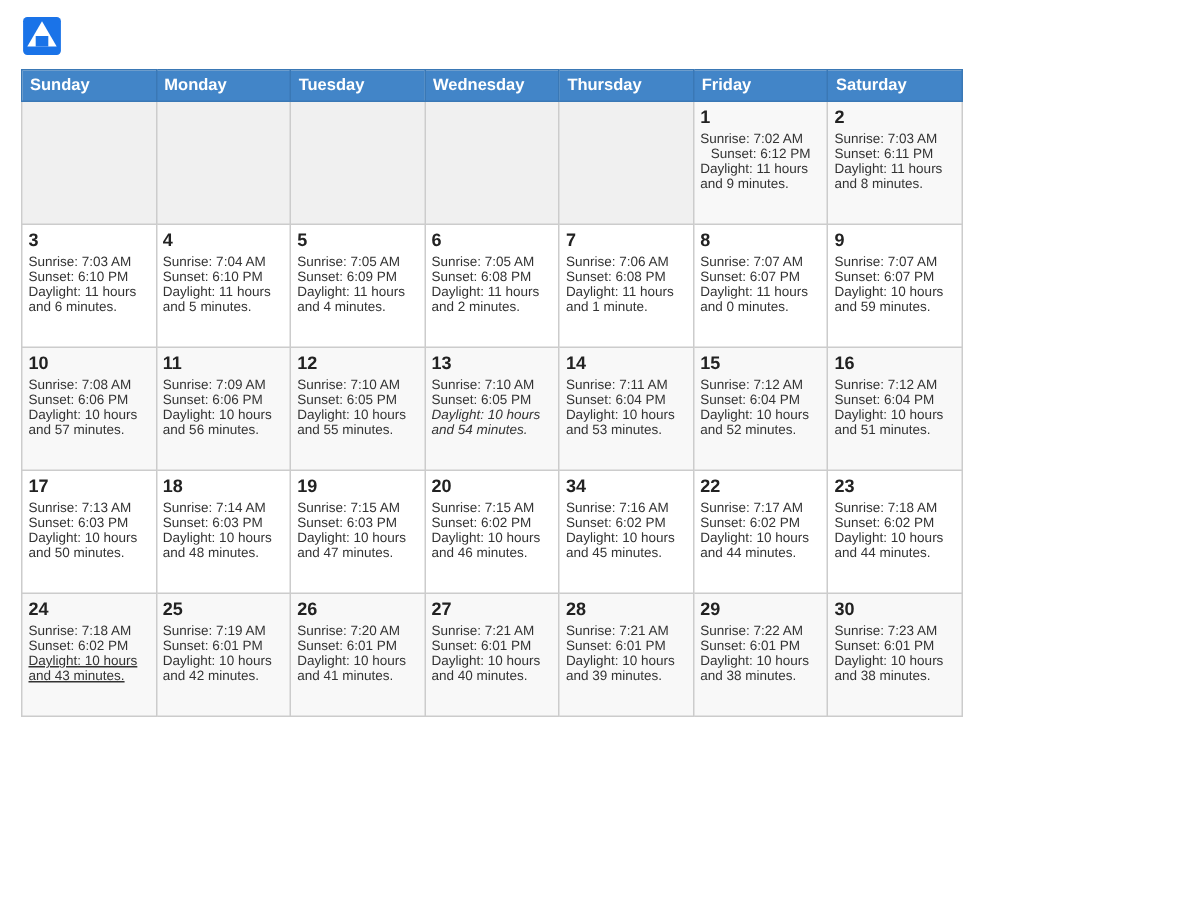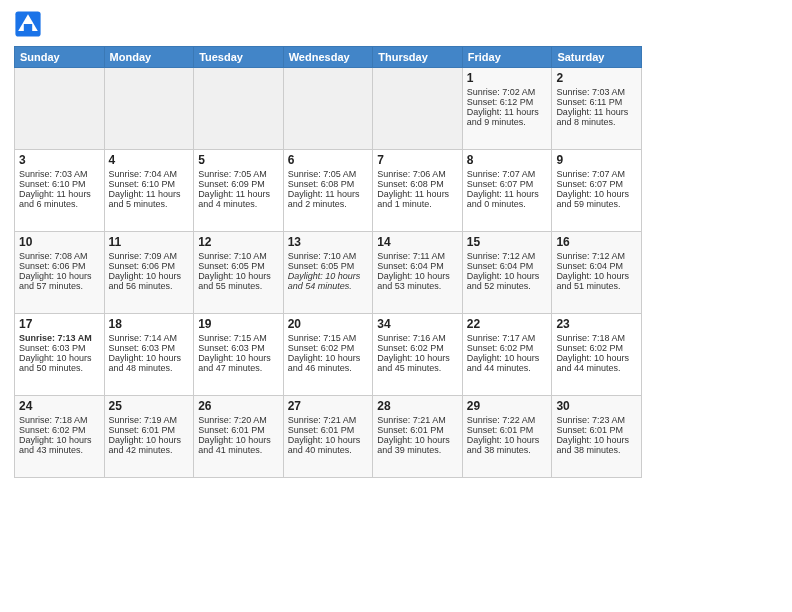--- a/index.html
+++ b/index.html
@@ -116,21 +116,21 @@
     <tbody id="calendar-body">
     <tr>
           <td class="empty-cell"></td>
           <td class="empty-cell"></td>
           <td class="empty-cell"></td>
           <td class="empty-cell"></td>
           <td class="empty-cell"></td>
           <td>
             <span class="day-num">1</span>
             <span style="display: block;">Sunrise: 7:02 AM</span>
-            <span style="display: block;">Sunset: 6:12 PM</span>
+            <span style="display: block; text-align: center;">Sunset: 6:12 PM</span>
             <span style="display: block;">Daylight: 11 hours and 9 minutes.</span>
           </td>
           <td>
             <span class="day-num">2</span>
             <span style="display: block;">Sunrise: 7:03 AM</span>
             <span style="display: block;">Sunset: 6:11 PM</span>
             <span style="display: block;">Daylight: 11 hours and 8 minutes.</span>
           </td>
         </tr>
         <tr>
@@ -217,21 +217,21 @@
           <td>
             <span class="day-num">16</span>
             <span style="display: block;">Sunrise: 7:12 AM</span>
             <span style="display: block;">Sunset: 6:04 PM</span>
             <span style="display: block;">Daylight: 10 hours and 51 minutes.</span>
           </td>
         </tr>
         <tr>
           <td>
             <span class="day-num">17</span>
-            <span style="display: block; font-weight: bold;">Sunrise: 7:13 AM</span>
+            <span style="display: block;">Sunrise: 7:13 AM</span>
             <span style="display: block;">Sunset: 6:03 PM</span>
             <span style="display: block;">Daylight: 10 hours and 50 minutes.</span>
           </td>
           <td>
             <span class="day-num">18</span>
             <span style="display: block;">Sunrise: 7:14 AM</span>
             <span style="display: block;">Sunset: 6:03 PM</span>
             <span style="display: block;">Daylight: 10 hours and 48 minutes.</span>
           </td>
           <td>
@@ -263,21 +263,21 @@
             <span style="display: block;">Sunrise: 7:18 AM</span>
             <span style="display: block;">Sunset: 6:02 PM</span>
             <span style="display: block;">Daylight: 10 hours and 44 minutes.</span>
           </td>
         </tr>
         <tr>
           <td>
             <span class="day-num">24</span>
             <span style="display: block;">Sunrise: 7:18 AM</span>
             <span style="display: block;">Sunset: 6:02 PM</span>
-            <span style="display: block;">Daylight: 10 hours and 43 minutes.</span>
+            <span style="display: block; text-decoration: underline;">Daylight: 10 hours and 43 minutes.</span>
           </td>
           <td>
             <span class="day-num">25</span>
             <span style="display: block;">Sunrise: 7:19 AM</span>
             <span style="display: block;">Sunset: 6:01 PM</span>
             <span style="display: block;">Daylight: 10 hours and 42 minutes.</span>
           </td>
           <td>
             <span class="day-num">26</span>
             <span style="display: block;">Sunrise: 7:20 AM</span>

